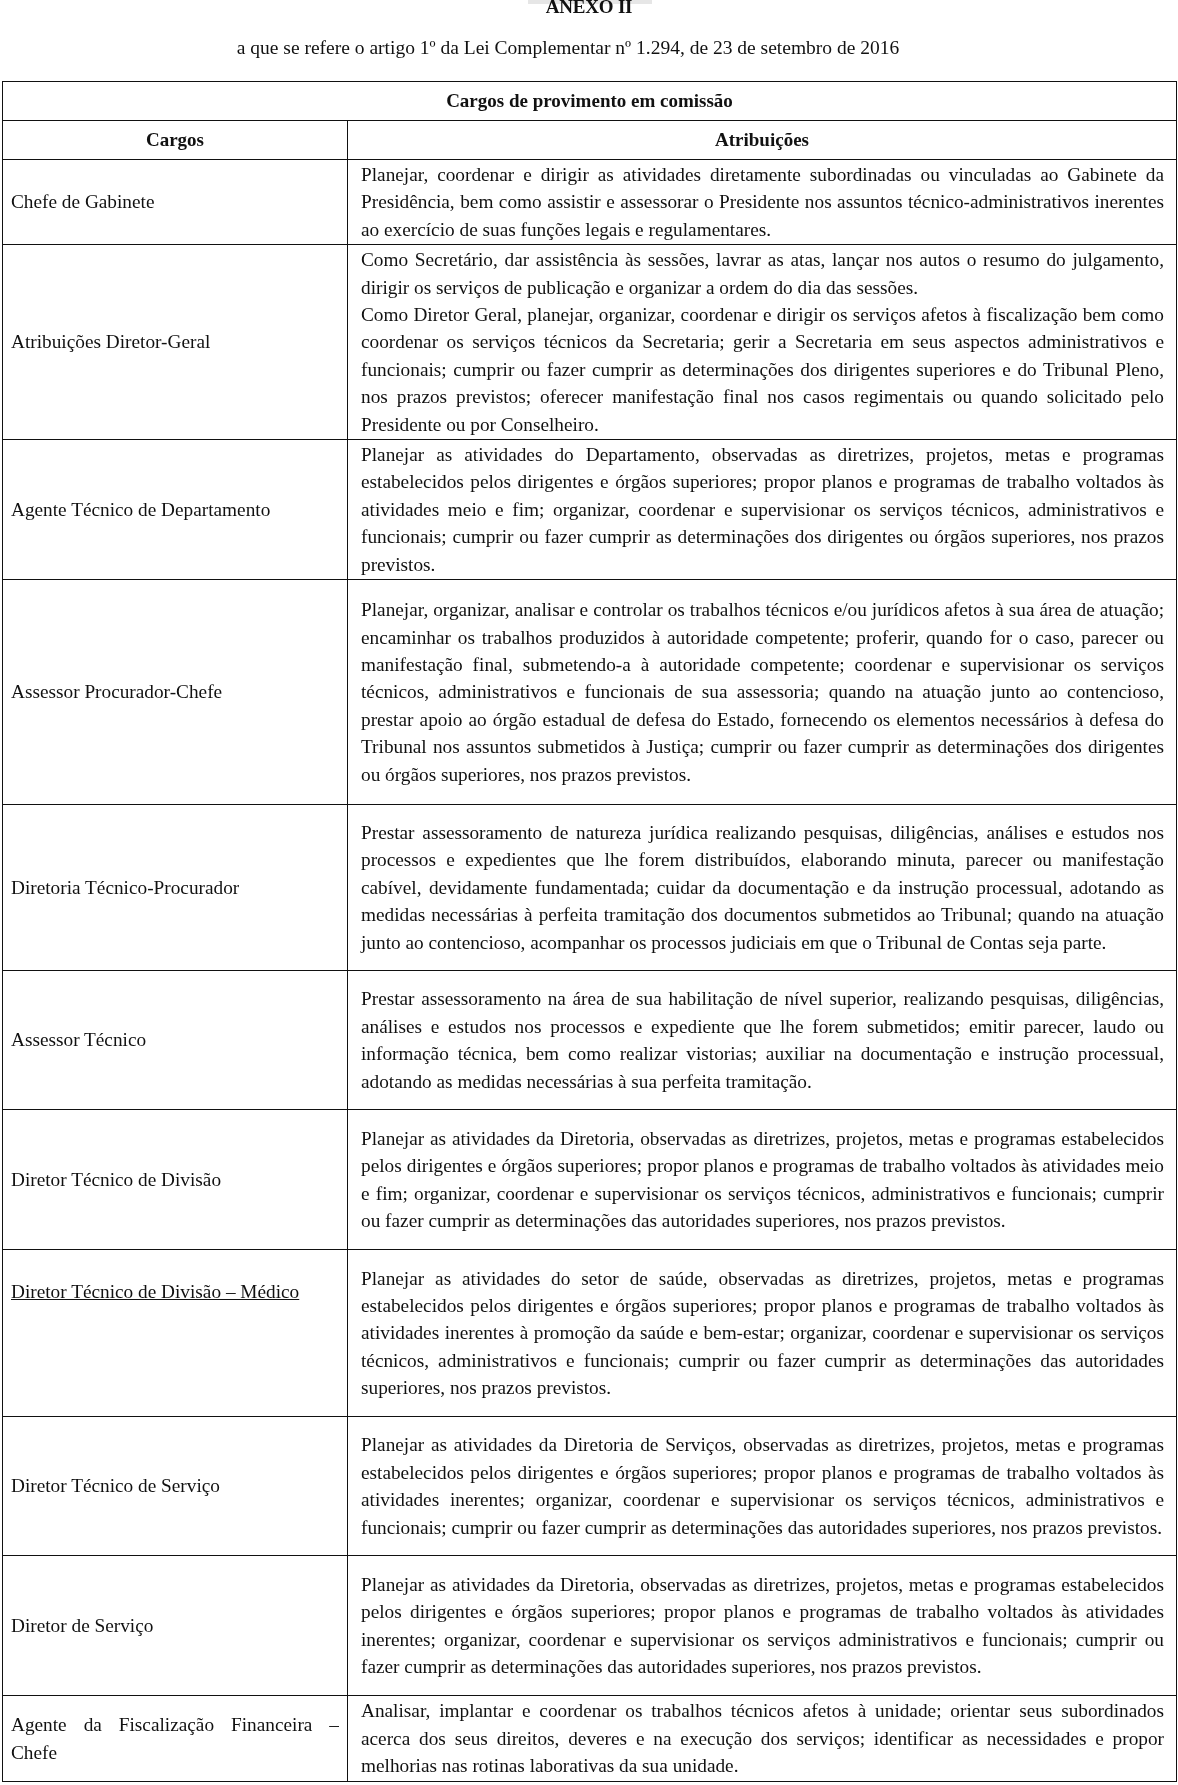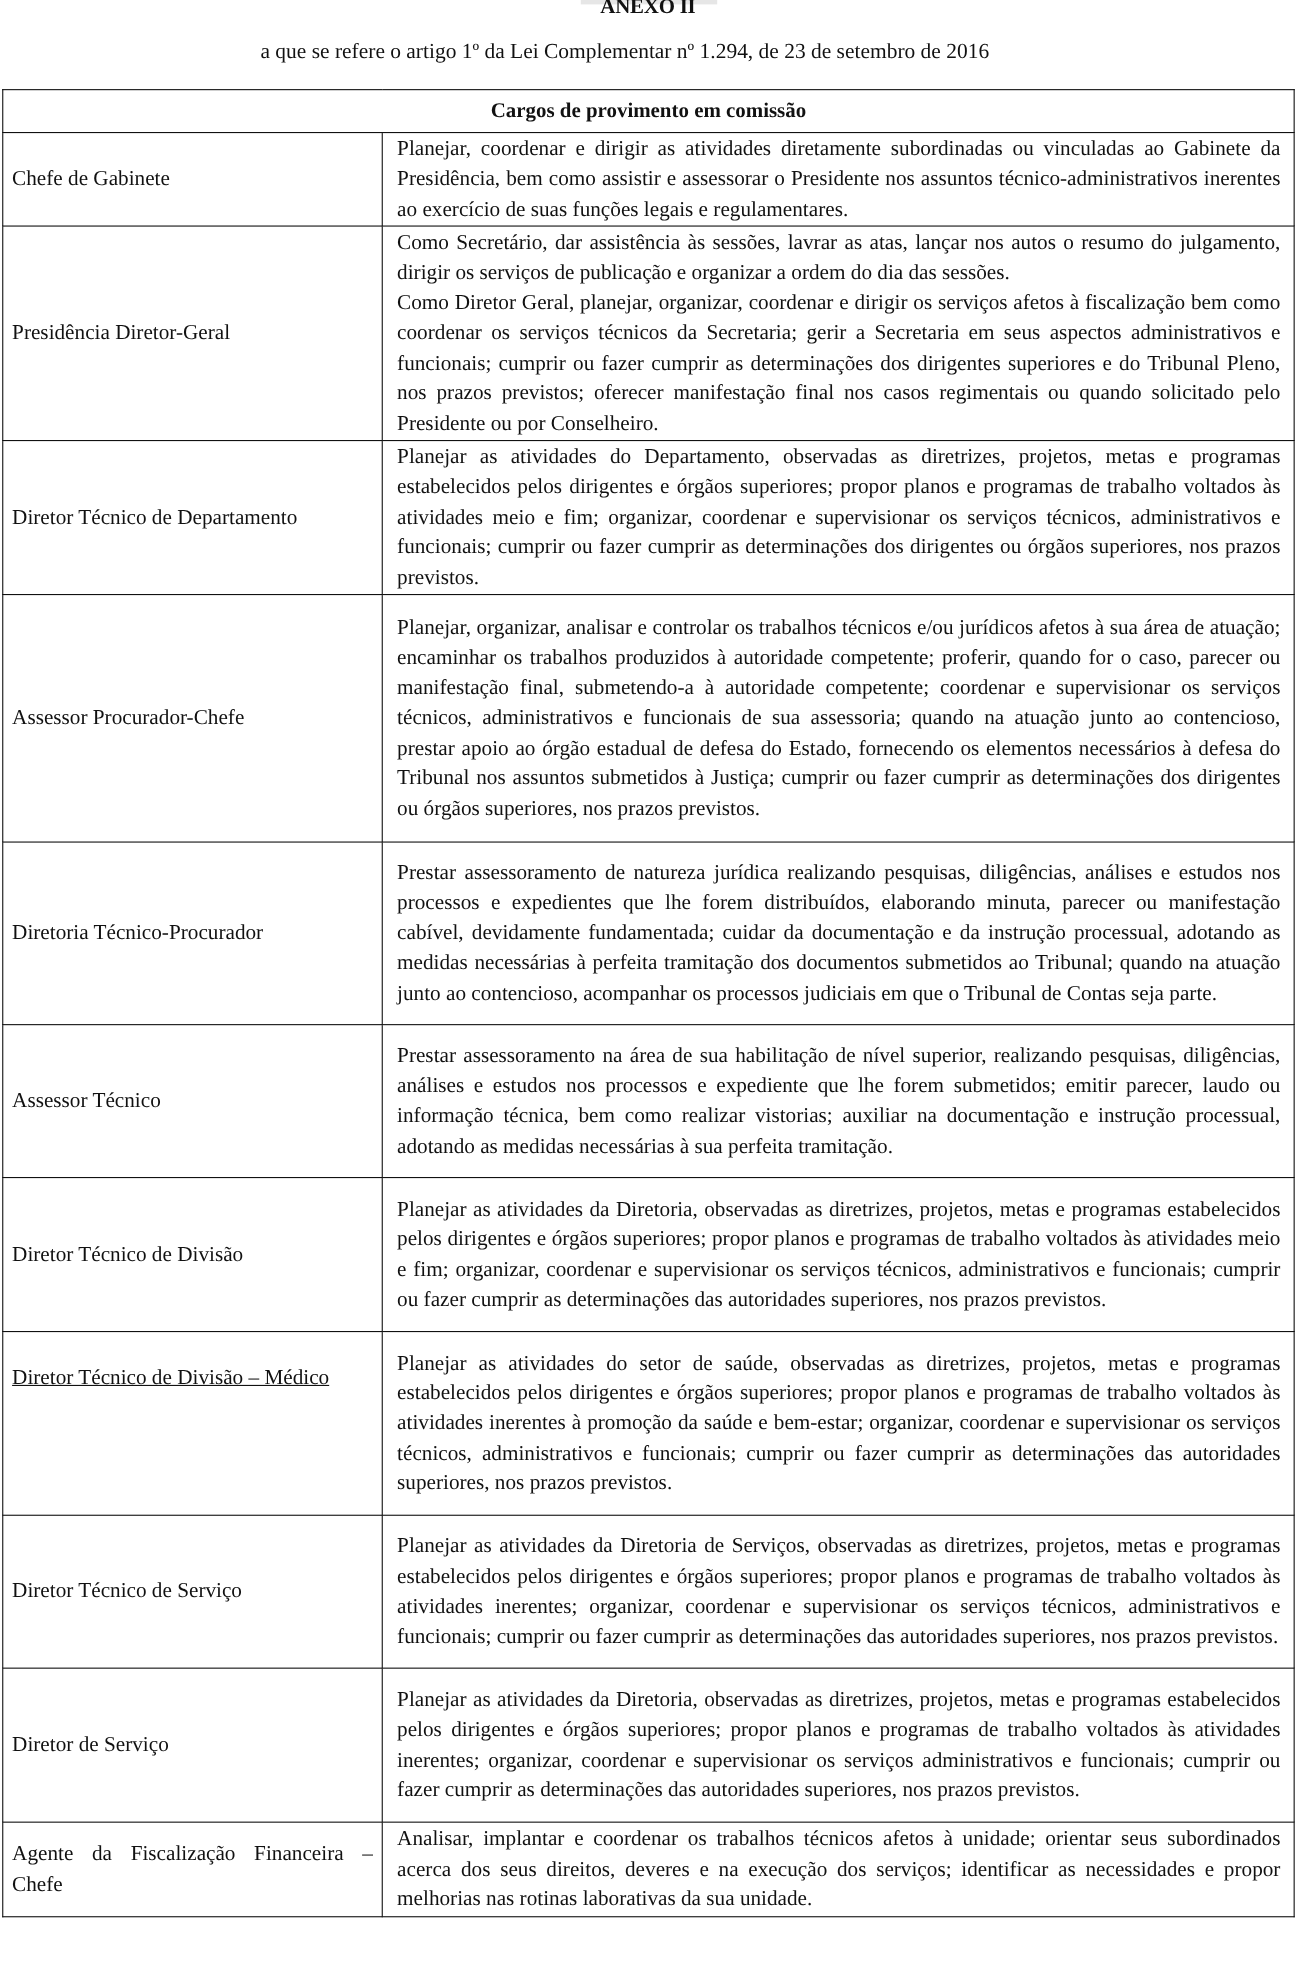--- a/index.html
+++ b/index.html
@@ -102,38 +102,42 @@
 
 <table class="cargos">
   <colgroup>
     <col class="c1">
     <col class="c2">
   </colgroup>
   <tbody>
     <tr>
       <td class="caption-cell" colspan="2">Cargos de provimento em comissão</td>
     </tr>
+    <tr>
+      <td class="head-cell">Cargos</td>
+      <td class="head-cell">Atribuições</td>
+    </tr>
 
     <tr style="height:84px">
       <td class="cargo-cell">Chefe de Gabinete</td>
       <td class="attr-cell">
         <p>Planejar, coordenar e dirigir as atividades diretamente subordinadas ou vinculadas ao Gabinete da Presidência, bem como assistir e assessorar o Presidente nos assuntos técnico-administrativos inerentes ao exercício de suas funções legais e regulamentares.</p>
       </td>
     </tr>
 
     <tr style="height:194px">
-      <td class="cargo-cell">Presidência Diretor-Geral</td>
+      <td class="cargo-cell">Atribuições Diretor-Geral</td>
       <td class="attr-cell">
         <p>Como Secretário, dar assistência às sessões, lavrar as atas, lançar nos autos o resumo do julgamento, dirigir os serviços de publicação e organizar a ordem do dia das sessões.</p>
         <p>Como Diretor Geral, planejar, organizar, coordenar e dirigir os serviços afetos à fiscalização bem como coordenar os serviços técnicos da Secretaria; gerir a Secretaria em seus aspectos administrativos e funcionais; cumprir ou fazer cumprir as determinações dos dirigentes superiores e do Tribunal Pleno, nos prazos previstos; oferecer manifestação final nos casos regimentais ou quando solicitado pelo Presidente ou por Conselheiro.</p>
       </td>
     </tr>
 
     <tr style="height:140px">
-      <td class="cargo-cell">Diretor Técnico de Departamento</td>
+      <td class="cargo-cell">Agente Técnico de Departamento</td>
       <td class="attr-cell">
         <p>Planejar as atividades do Departamento, observadas as diretrizes, projetos, metas e programas estabelecidos pelos dirigentes e órgãos superiores; propor planos e programas de trabalho voltados às atividades meio e fim; organizar, coordenar e supervisionar os serviços técnicos, administrativos e funcionais; cumprir ou fazer cumprir as determinações dos dirigentes ou órgãos superiores, nos prazos previstos.</p>
       </td>
     </tr>
 
     <tr style="height:225px">
       <td class="cargo-cell">Assessor Procurador-Chefe</td>
       <td class="attr-cell">
         <p>Planejar, organizar, analisar e controlar os trabalhos técnicos e/ou jurídicos afetos à sua área de atuação; encaminhar os trabalhos produzidos à autoridade competente; proferir, quando for o caso, parecer ou manifestação final, submetendo-a à autoridade competente; coordenar e supervisionar os serviços técnicos, administrativos e funcionais de sua assessoria; quando na atuação junto ao contencioso, prestar apoio ao órgão estadual de defesa do Estado, fornecendo os elementos necessários à defesa do Tribunal nos assuntos submetidos à Justiça; cumprir ou fazer cumprir as determinações dos dirigentes ou órgãos superiores, nos prazos previstos.</p>
       </td>

